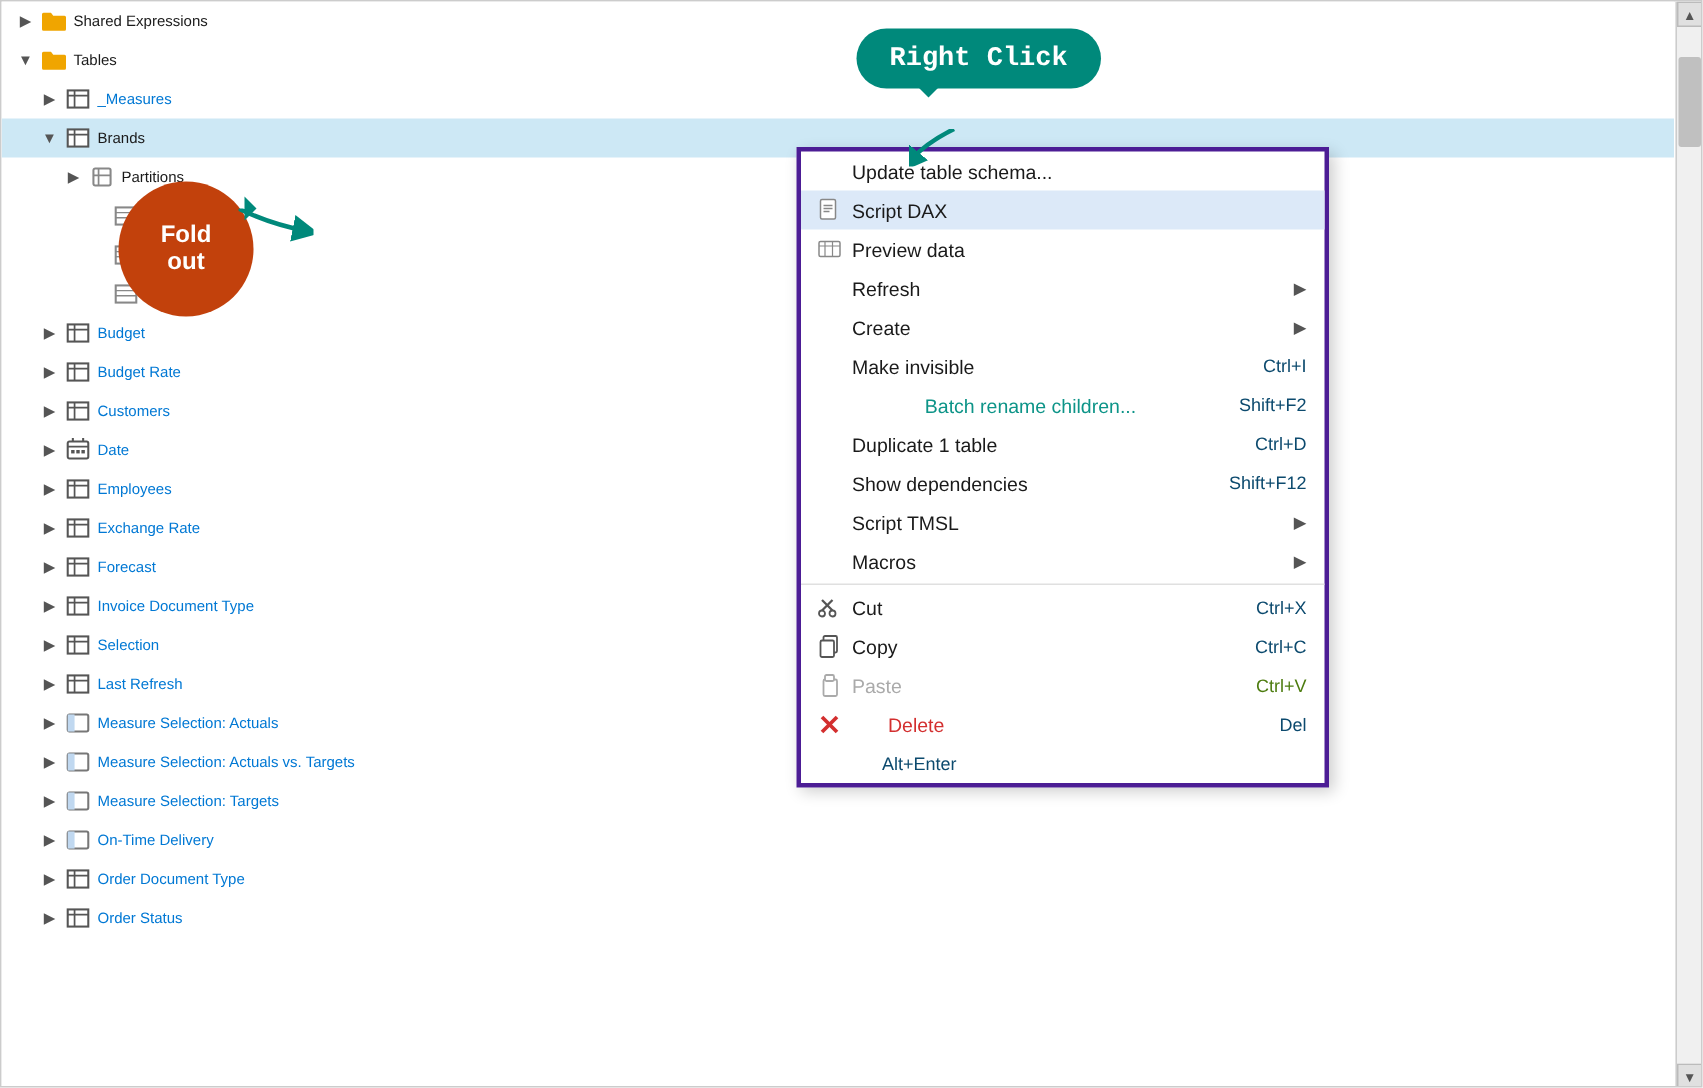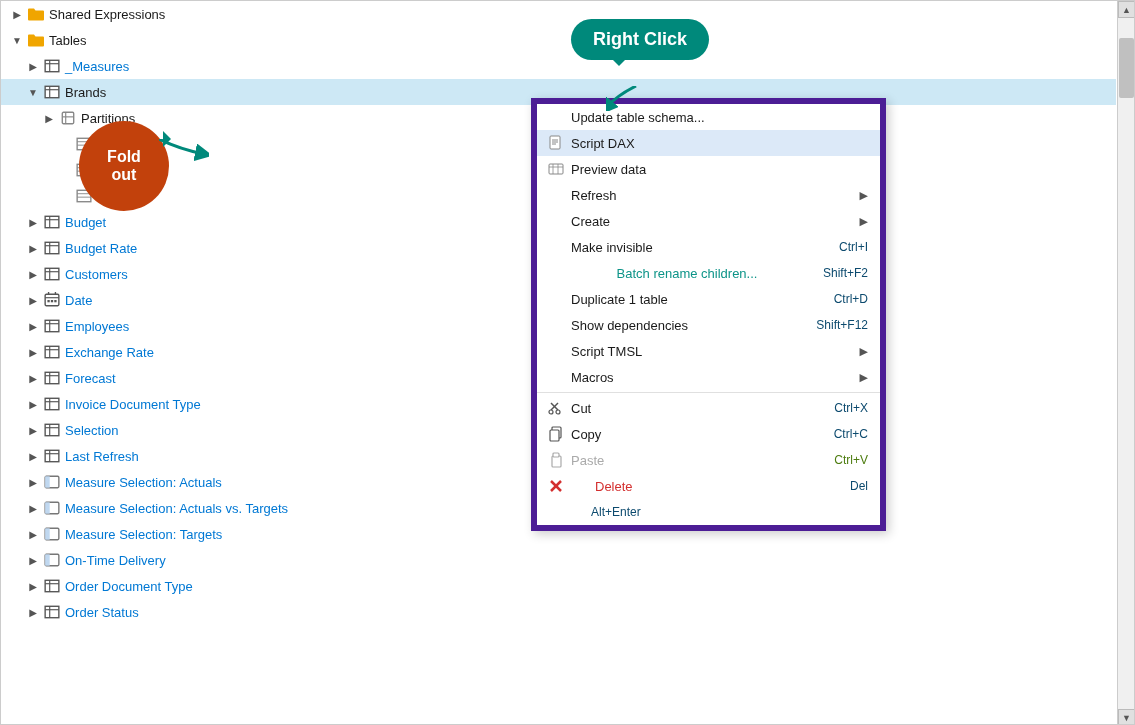--- a/index.html
+++ b/index.html
@@ -62,21 +62,21 @@
       width: 18px;
       height: 18px;
       margin-right: 4px;
       display: inline-flex;
       align-items: center;
       justify-content: center;
     }
 
     .tree-item .label {
       color: #0078d4;
-      font-size: 13px;
+      font-size: 10px;
     }
 
     .tree-item .label.dark {
       color: #1a1a1a;
     }
 
     
     .scrollbar {
       position: absolute;
       right: 0;
@@ -115,21 +115,21 @@
       border-radius: 2px;
     }
 
     
     .context-menu {
       position: absolute;
       left: 530px;
       top: 97px;
       width: 355px;
       background: #fff;
-      border: 6px solid #4c1d95;
+      border: 3px solid #4c1d95;
       box-shadow: 3px 3px 10px rgba(0,0,0,0.2);
       z-index: 100;
     }
 
     .ctx-item {
       display: flex;
       align-items: center;
       padding: 5px 12px 5px 8px;
       cursor: pointer;
       color: #1a1a1a;
@@ -180,20 +180,21 @@
       left: 570px;
       top: 18px;
       background: #00897b;
       color: white;
       font-size: 18px;
       font-weight: 600;
       padding: 10px 22px;
       border-radius: 25px;
       z-index: 200;
       white-space: nowrap;
+      font-family: Liberation Mono, monospace;
     }
     .callout-right-click::after {
       content: '';
       position: absolute;
       bottom: -14px;
       left: 40px;
       border: 8px solid transparent;
       border-top-color: #00897b;
     }
 

